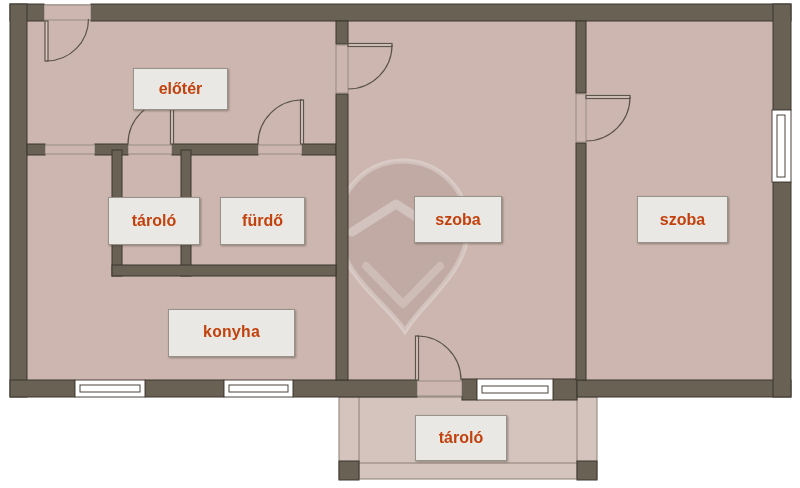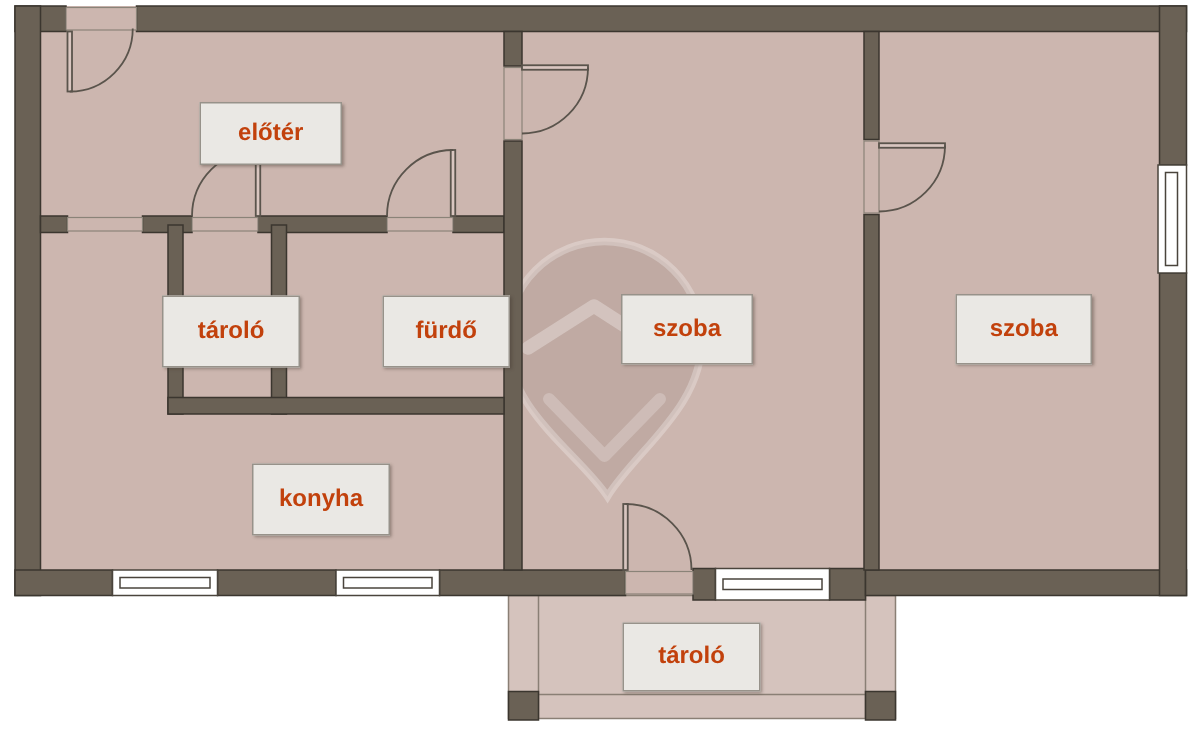--- a/index.html
+++ b/index.html
@@ -124,23 +124,23 @@
         <rect x="415.5" y="336" width="3" height="44" fill="#d9c6c0"></rect>
         <path d="M 417 336 A 44 44 0 0 1 461 380"></path>
       </g>
     </g>
   </svg>
 
   <div class="plan-label" style="left:133px;top:68px;width:95px;height:42px;">előtér</div>
 
   <div class="plan-label" style="left:108px;top:197px;width:92px;height:48px;">tároló</div>
 
-  <div class="plan-label" style="left:220px;top:197px;width:85px;height:48px;margin-left:35px;">fürdő</div>
+  <div class="plan-label" style="left:220px;top:197px;width:85px;height:48px;">fürdő</div>
 
-  <div class="plan-label" style="left:168px;top:309px;width:92px;height:48px;">konyha</div>
+  <div class="plan-label" style="left:168px;top:309px;width:127px;height:48px;font-family:Liberation Mono, monospace;">konyha</div>
 
   <div class="plan-label" style="left:414px;top:196px;width:88px;height:47px;">szoba</div>
 
   <div class="plan-label" style="left:637px;top:196px;width:91px;height:47px;">szoba</div>
 
   <div class="plan-label" style="left:415px;top:415px;width:92px;height:46px;">tároló</div>
 
 </div>
 
 </body></html>

